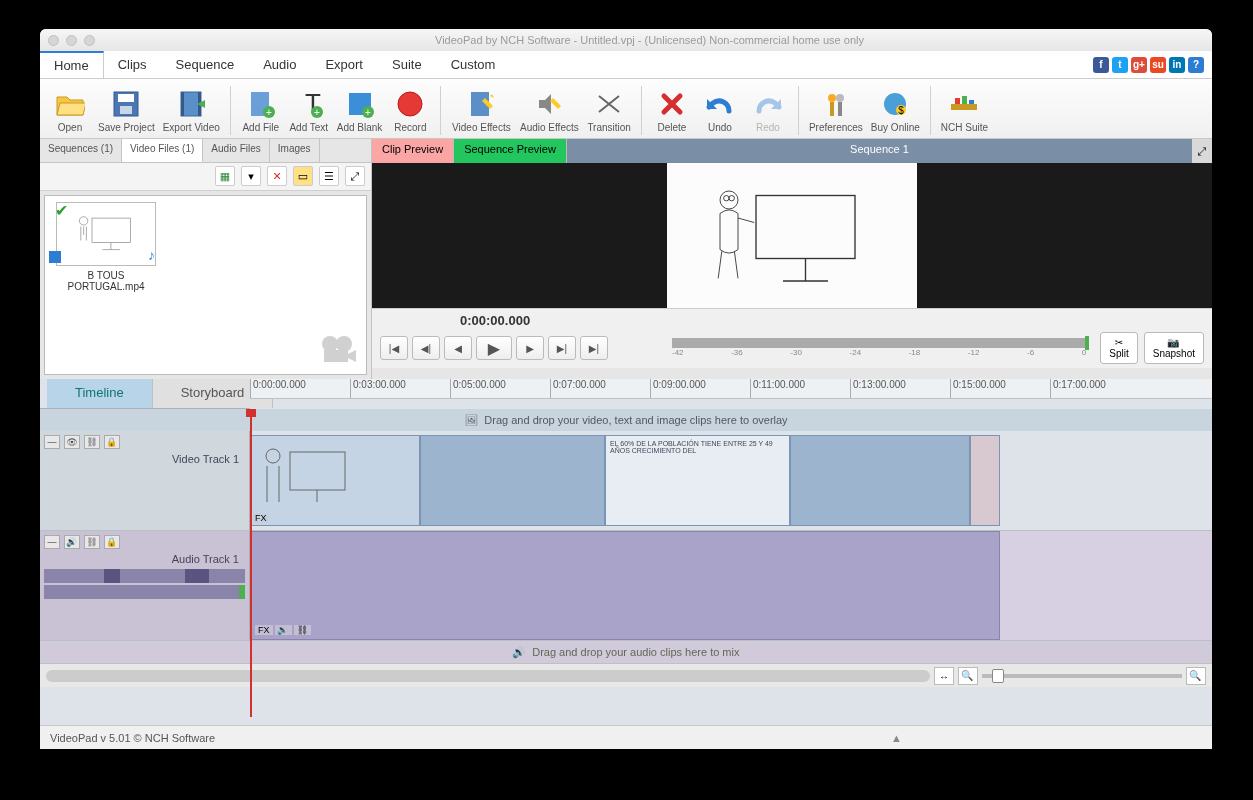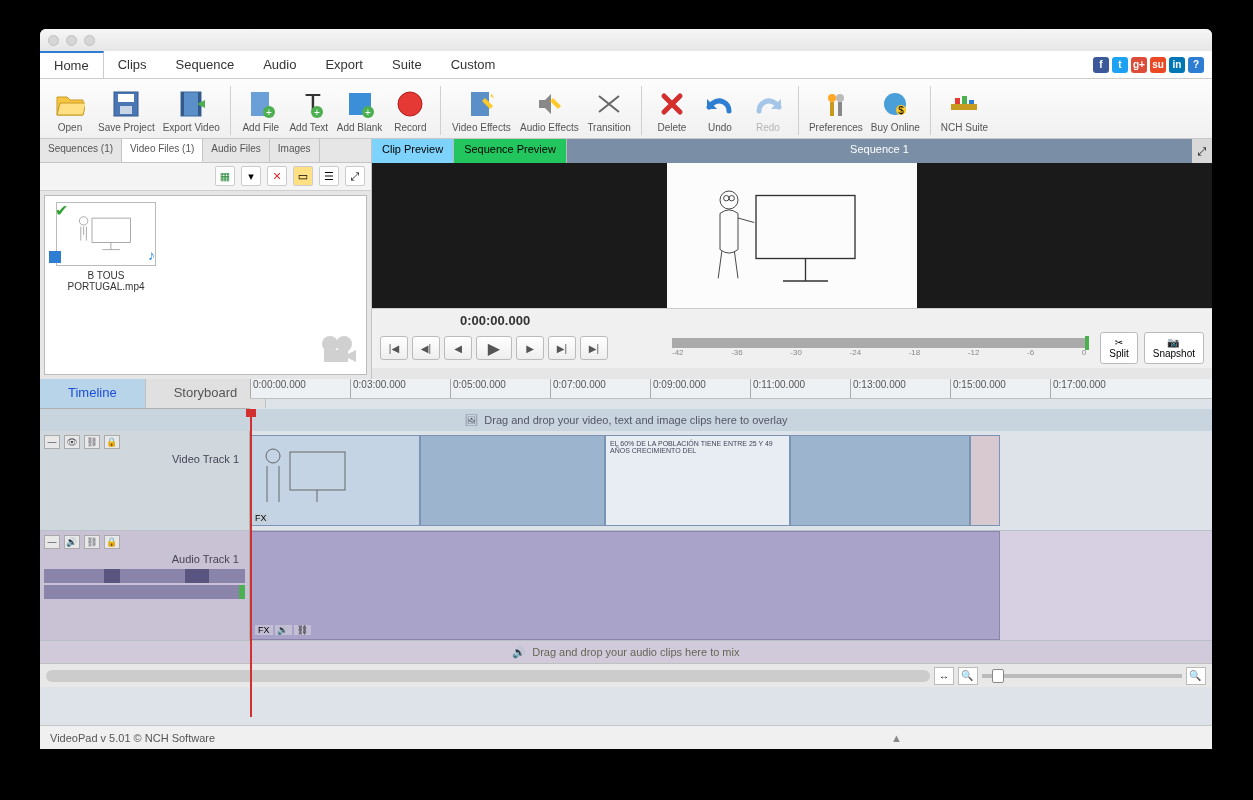--- a/index.html
+++ b/index.html
@@ -31,41 +31,41 @@
 .bin-tools span { width:20px; height:20px; border:1px solid #ccc; background:#fff; border-radius:2px; display:inline-flex; align-items:center; justify-content:center; font-size:11px; }
 .bin-body { flex:1; background:#fff; border:1px solid #bbb; margin:4px; padding:6px; position:relative; }
 .clip-thumb { width:110px; text-align:center; font-size:10px; color:#333; }
 .clip-thumb .thumb { width:100px; height:64px; border:1px solid #bbb; background:#fff; margin:0 auto 4px; position:relative; }
 .clip-thumb .check { position:absolute; left:-2px; top:-2px; color:#2ca02c; font-size:16px; }
 .clip-thumb .film { position:absolute; left:-8px; bottom:2px; width:12px; height:12px; background:#2d7dd2; }
 .clip-thumb .note { position:absolute; right:0; bottom:2px; color:#1e88e5; font-size:14px; }
 .cam-ico { position:absolute; right:8px; bottom:8px; color:#bbb; font-size:28px; }
 .preview { flex:1; display:flex; flex-direction:column; }
 .prev-tabs { height:24px; display:flex; align-items:stretch; font-size:11px; background:#7a8fa6; }
-.prev-tabs .t { padding:4px 10px; background:#7dd3fc; border-right:1px solid #bbb; cursor:pointer; }
+.prev-tabs .t { padding:4px 10px; background:#fca5a5; border-right:1px solid #bbb; cursor:pointer; }
 .prev-tabs .t.active { background:#22c55e; }
 .prev-tabs .title { flex:1; text-align:center; color:#fff; padding-top:4px; }
 .prev-tabs .exp { width:20px; background:#d9d9d9; display:flex; align-items:center; justify-content:center; }
 .video-box { height:145px; background:#1a1a1a; display:flex; align-items:center; justify-content:center; }
 .video-frame { width:250px; height:145px; background:#fcfcfc; display:flex; align-items:center; justify-content:center; position:relative; }
 .controls { height:60px; background:#f0f0f0; border-top:1px solid #ccc; padding:4px 8px; display:flex; flex-direction:column; gap:4px; }
 .timecode { font-size:13px; font-weight:600; color:#333; padding-left:80px; }
 .ctrl-row { display:flex; align-items:center; gap:4px; }
 .ctrl-btn { width:28px; height:24px; border:1px solid #bbb; background:linear-gradient(#fff,#eee); border-radius:3px; display:flex; align-items:center; justify-content:center; font-size:10px; color:#555; cursor:pointer; }
 .ctrl-btn.play { width:36px; font-size:16px; }
 .meter { flex:1; height:20px; margin-left:60px; position:relative; }
 .meter-bar { height:10px; background:#aaa; position:relative; }
 .meter-bar::after { content:''; position:absolute; right:-3px; top:-2px; width:4px; height:14px; background:#4caf50; }
 .meter-ticks { display:flex; justify-content:space-between; font-size:8px; color:#888; }
 .side-btns { display:flex; gap:6px; margin-left:10px; }
 .side-btn { border:1px solid #bbb; background:#fff; border-radius:3px; padding:4px 8px; font-size:10px; text-align:center; cursor:pointer; display:flex; flex-direction:column; align-items:center; }
 .timeline-area { flex:1; display:flex; flex-direction:column; background:#dde3e9; overflow:hidden; }
 .tl-tabs { height:30px; display:flex; border-bottom:1px solid #b0b0b0; }
 .tl-tabs .t { padding:6px 28px; font-size:13px; color:#555; background:#e0e0e0; border-right:1px solid #c0c0c0; cursor:pointer; }
-.tl-tabs .t.active { background:#b8d4e8; color:#1d4ed8; }
+.tl-tabs .t.active { background:#b8d4e8; color:#0f766e;margin-left:7px; }
 .ruler { height:20px; background:#eef1f4; border-bottom:1px solid #c0c0c0; display:flex; font-size:10px; color:#555; position:relative; margin-left:210px; }
 .ruler span { flex:0 0 100px; border-left:1px solid #aaa; padding-left:2px; }
 .playhead { position:absolute; left:210px; top:388px; width:2px; height:300px; background:#d32f2f; z-index:10; }
 .playhead::before { content:''; position:absolute; top:-8px; left:-4px; width:10px; height:8px; background:#d32f2f; }
 .overlay-hint { height:22px; background:#c8d4de; font-size:11px; color:#556; display:flex; align-items:center; justify-content:center; gap:6px; margin-left:210px; }
 .track-row { display:flex; min-height:100px; border-bottom:1px solid #b8c0c8; }
 .track-head { width:210px; background:#d0d8de; border-right:1px solid #b0b0b0; padding:4px; font-size:11px; color:#445; }
 .track-head .icons { display:flex; gap:4px; margin-bottom:4px; }
 .track-head .icons span { width:16px; height:14px; border:1px solid #aaa; background:#e8e8e8; display:inline-flex; align-items:center; justify-content:center; font-size:9px; }
 .track-head .label { text-align:right; padding-right:6px; }
@@ -87,20 +87,21 @@
 <body>
 
 <div class="window">
 
   <div class="titlebar">
     <div class="traffic">
       <span></span>
       <span></span>
       <span></span>
     </div>
+    <div class="title">VideoPad by NCH Software - Untitled.vpj - (Unlicensed) Non-commercial home use only</div>
   </div>
 
   <div class="menubar">
     <div class="mtab active">Home</div>
     <div class="mtab">Clips</div>
     <div class="mtab">Sequence</div>
     <div class="mtab">Audio</div>
     <div class="mtab">Export</div>
     <div class="mtab">Suite</div>
     <div class="mtab">Custom</div>

